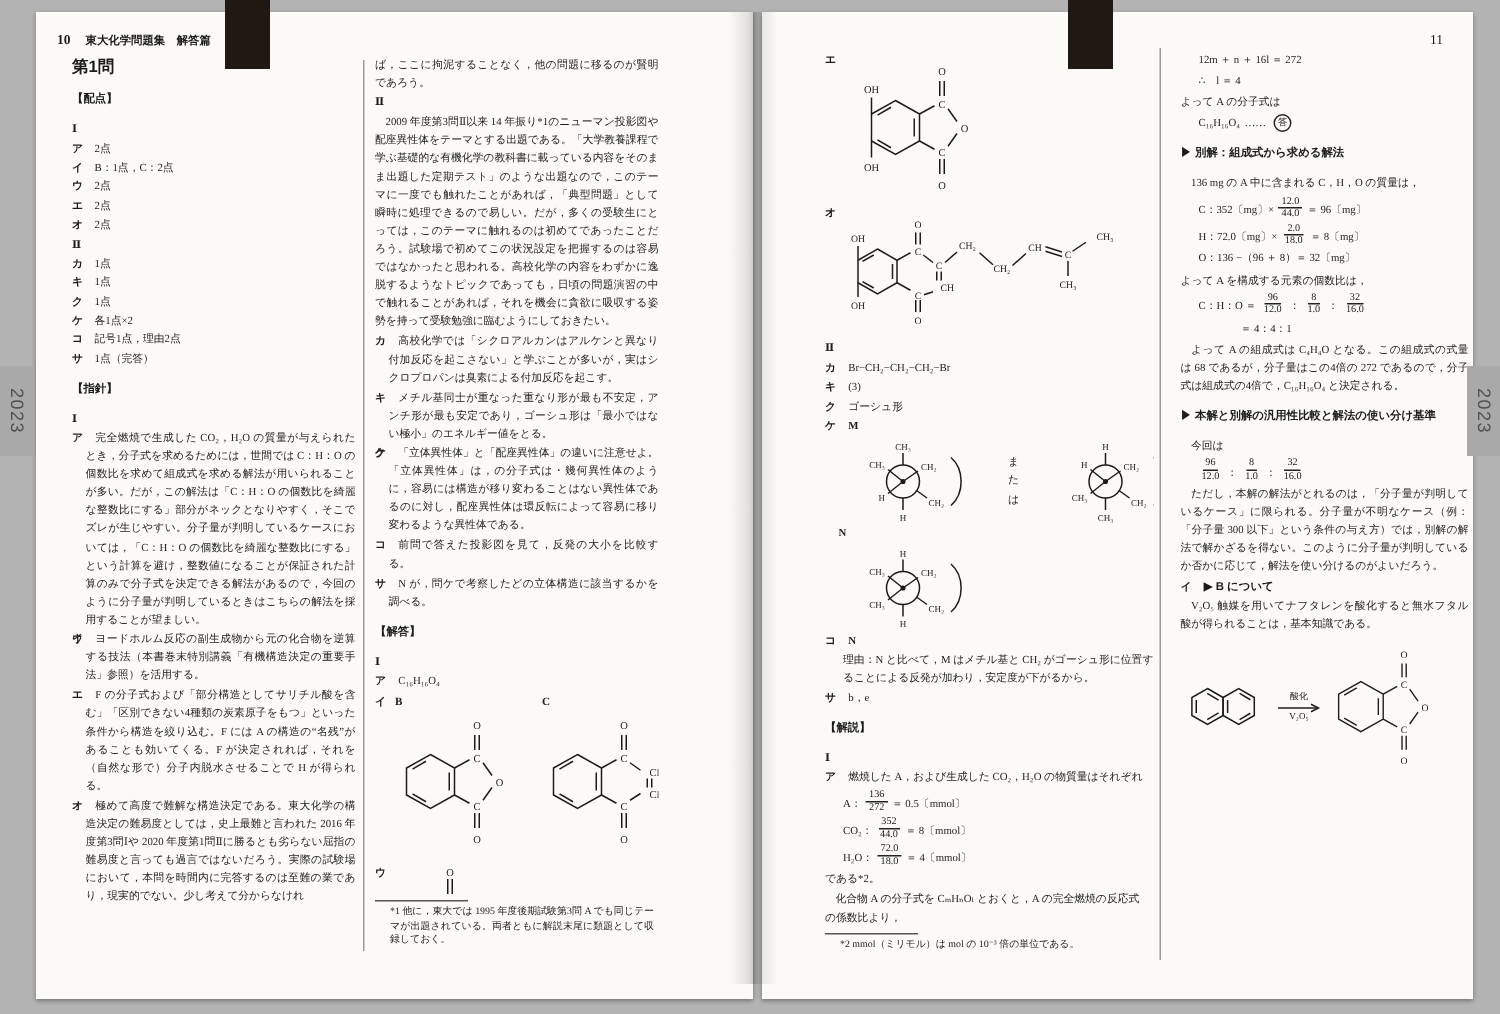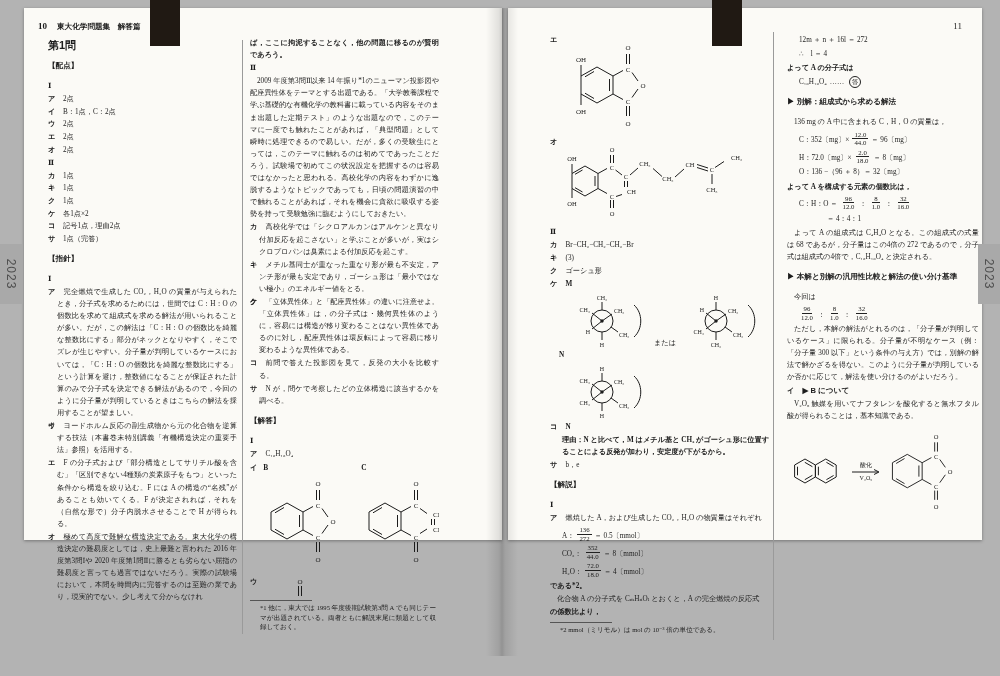--- a/index.html
+++ b/index.html
@@ -1,19 +1,19 @@
 <!DOCTYPE html>
 <html><head>
 <meta charset="utf-8">
 <style>
   html,body{margin:0;padding:0;}
   body{width:1000px;height:676px;background:#b3b3b3;position:relative;overflow:hidden;
        font-family:"Liberation Serif","DejaVu Serif",serif;}
   .spread{position:absolute;inset:0;}
-  .page{position:absolute;top:8px;height:532px;background:#fbfaf6;box-shadow:0 1px 3px rgba(0,0,0,.35);}
+  .page{position:absolute;top:8px;height:658px;background:#fbfaf6;box-shadow:0 1px 3px rgba(0,0,0,.35);}
   .page-l{left:24px;width:478px;}
   .page-r{left:508px;width:474px;}
   .spine{position:absolute;left:486px;top:8px;width:32px;height:648px;pointer-events:none;
          background:linear-gradient(90deg,rgba(0,0,0,0),rgba(0,0,0,.10) 40%,rgba(0,0,0,.18) 50%,rgba(0,0,0,.10) 60%,rgba(0,0,0,0));}
   .tab-black{position:absolute;top:0;width:30px;height:46px;background:#201913;}
   .tb-l{left:150px;}
   .tb-r{left:712px;}
   .year-tab{position:absolute;top:244px;width:22px;height:60px;background:#a9a9a9;color:#4f4f4f;
             font:12px "Liberation Sans",sans-serif;display:flex;align-items:center;justify-content:center;}
   .yt-l{left:0;}
@@ -33,31 +33,31 @@
   .vr2{left:265px;top:24px;height:608px;}
   .title{font-family:"Liberation Sans",sans-serif;font-weight:bold;font-size:11px;line-height:14px;margin:2px 0 7px;}
   .h-sans{font-family:"Liberation Sans",sans-serif;font-weight:bold;font-size:7.6px;margin:8px 0;}
   .sec{font-weight:bold;margin:1px 0;}
   .ptrow{display:flex;margin:0.5px 0;}
   .ptrow .key{width:15px;flex:none;}
   .key{font-family:"Liberation Sans",sans-serif;font-weight:bold;}
   .item{position:relative;padding-left:9px;text-indent:6.5px;margin:1px 0;}
   .item>.key{position:absolute;left:0;top:0;text-indent:0;}
   .para{margin:1px 0;text-indent:7px;}
-  .noind{text-indent:0;font-weight:bold;}
+  .noind{text-indent:0;}
   .blab{font-weight:bold;}
   .eq{margin:2px 0 2px 12px;display:flex;align-items:flex-end;gap:3px;text-indent:0;}
   .frac{display:inline-flex;flex-direction:column;align-items:center;line-height:1.1;font-size:6.8px;}
   .frac .nu{border-bottom:1px solid #222;padding:0 2px;}
   .frac .de{padding:0 2px;}
   .ansrow{display:flex;gap:6px;margin:2px 0;}
   .ansrow .key{flex:none;}
   .structpair{display:flex;gap:14px;align-items:flex-start;}
   .slabel{font-weight:bold;font-size:7.4px;margin-right:1px;}
-  .nmwrap{display:flex;align-items:flex-end;gap:6px;margin-left:18px;}
+  .nmwrap{display:flex;align-items:center;gap:24px;margin-left:18px;}
   .nlabel{margin-left:9px;font-weight:bold;}
   .ans-circle{display:inline-flex;width:10px;height:10px;border:1px solid #222;border-radius:50%;
               font-size:6.3px;align-items:center;justify-content:center;margin-left:2px;line-height:1;}
   .fn{position:absolute;font-size:6.6px;line-height:9.6px;color:#1c1c1c;text-align:justify;}
   .fn-left{left:226px;top:592px;width:186px;}
   .fn-right{left:42px;top:614px;width:216px;}
   .fnrule{width:62px;border-top:1px solid #555;margin-bottom:2px;}
   .fnitem{position:relative;padding-left:10px;}
   svg{overflow:visible;}
   svg text{font-family:"Liberation Serif","DejaVu Serif",serif;fill:#1c1c1c;}

